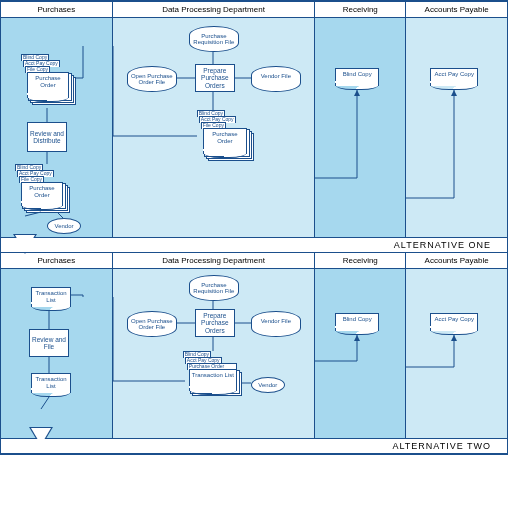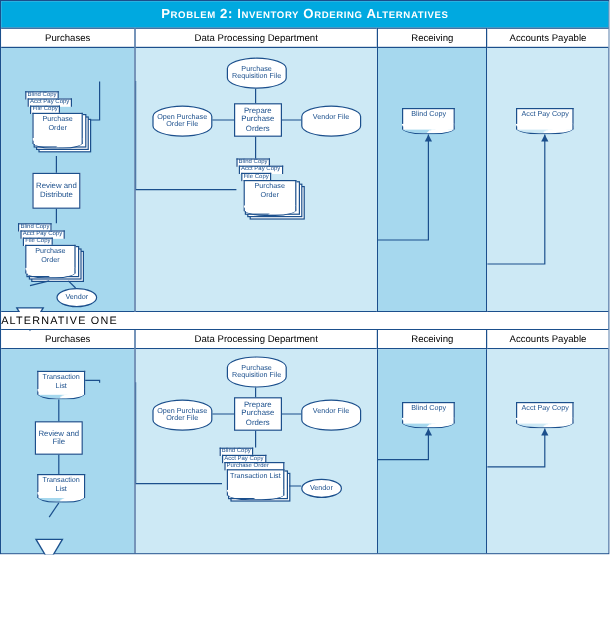--- a/index.html
+++ b/index.html
@@ -8,21 +8,21 @@
   .titlebar { background: #00a9e0; color: #fff; text-align: center; font-weight: bold; font-size: 11px; padding: 5px 0; font-variant: small-caps; letter-spacing: .5px; }
   table { border-collapse: collapse; width: 100%; table-layout: fixed; }
   th { font-weight: normal; font-size: 8px; text-align: center; padding: 3px 0; background: #fff; border-right: 1px solid #1b4f8c; }
   th:last-child { border-right: none; }
   td { border-right: 1px solid #1b4f8c; vertical-align: top; position: relative; }
   td:last-child { border-right: none; }
   .hdrrow { border-top: 1px solid #1b4f8c; border-bottom: 1px solid #1b4f8c; padding-left: 15px; }
   .lane { background: #a6d8ee; height: 220px; position: relative; }
   .lane.short { height: 170px; }
   .lane.second { background: #cde9f5; }
-  .altrow td { text-align: left; font-size: 9px; padding: 2px 0; background: #fff; border-top: 1px solid #1b4f8c; border-bottom: 1px solid #1b4f8c; letter-spacing: 1px; }
+  .altrow td { text-align: right; font-size: 9px; padding: 2px 16px; background: #fff; border-top: 1px solid #1b4f8c; border-bottom: 1px solid #1b4f8c; letter-spacing: 1px; }
 
   
   .cyl { position: absolute; width: 50px; height: 26px; background: #fff; border: 1px solid #1b4f8c; border-radius: 50%/35%; color: #1b4f8c; text-align: center; font-size: 6px; padding-top: 6px; line-height: 1.05; }
   .rect { position: absolute; background: #fff; border: 1px solid #1b4f8c; color: #1b4f8c; text-align: center; font-size: 6.5px; display: flex; align-items: center; justify-content: center; line-height: 1.1; padding: 2px; }
   .doc { position: absolute; background: #fff; border: 1px solid #1b4f8c; border-bottom: none; color: #1b4f8c; text-align: center; font-size: 6px; line-height: 1.1; padding: 2px 1px 6px; }
   .doc::after { content: ""; position: absolute; left: -1px; right: -1px; bottom: -4px; height: 8px; background: radial-gradient(ellipse 55% 8px at 25% 0, #fff 49%, transparent 51%), radial-gradient(ellipse 55% 8px at 75% 8px, #fff 49%, transparent 51%); border-bottom: 1px solid #1b4f8c; border-radius: 0 0 40% 40%/0 0 60% 60%; }
   .stack .doc { box-shadow: 2px 2px 0 #fff, 2px 2px 0 1px #1b4f8c, 4px 4px 0 #fff, 4px 4px 0 1px #1b4f8c, 6px 6px 0 #fff, 6px 6px 0 1px #1b4f8c; }
   .stack2 .doc { box-shadow: 2px 2px 0 #fff, 2px 2px 0 1px #1b4f8c, 4px 4px 0 #fff, 4px 4px 0 1px #1b4f8c; }
   .tri { position: absolute; width: 0; height: 0; border-left: 12px solid transparent; border-right: 12px solid transparent; border-top: 20px solid #1b4f8c; }
   .tri::after { content: ""; position: absolute; left: -10px; top: -19px; border-left: 10px solid transparent; border-right: 10px solid transparent; border-top: 17px solid #fff; }
@@ -30,21 +30,20 @@
   .ell { position: absolute; border: 1px solid #1b4f8c; background: #fff; border-radius: 50%; color: #1b4f8c; font-size: 6px; display: flex; align-items: center; justify-content: center; }
   .stacklbl { position: absolute; font-size: 5px; color: #1b4f8c; background: #fff; border: 1px solid #1b4f8c; border-bottom: none; padding: 0 1px; line-height: 1.1; }
   svg.flows { position: absolute; inset: 0; width: 100%; height: 100%; pointer-events: none; }
   svg line, svg polyline { stroke: #1b4f8c; stroke-width: 1; fill: none; }
   svg .ah { fill: #1b4f8c; }
 </style>
 </head>
 <body>
 
 <div class="wrap">
-  <div class="titlebar">Problem 2: Inventory Ordering Alternatives</div>
 
   <table>
     <colgroup>
         <col style="width:22%">
         <col style="width:40%">
         <col style="width:18%">
         <col style="width:20%">
     </colgroup>
       <tbody>
         <tr class="hdrrow">
@@ -199,15 +198,18 @@
 
       <td class="lane short second">
         <div class="doc" style="top:44px; left:24px; width:48px; height:18px;">Acct Pay Copy</div>
         <svg class="flows">
               <polyline points="0,98 48,98 48,66"></polyline>
               <polygon class="ah" points="48,66 45,72 51,72"></polygon>
             </svg>
       </td>
     </tr>
 
+    <tr class="altrow">
+      <td colspan="4">ALTERNATIVE TWO</td>
+    </tr>
   </tbody>
     </table>
 </div>
 
 </body></html>

